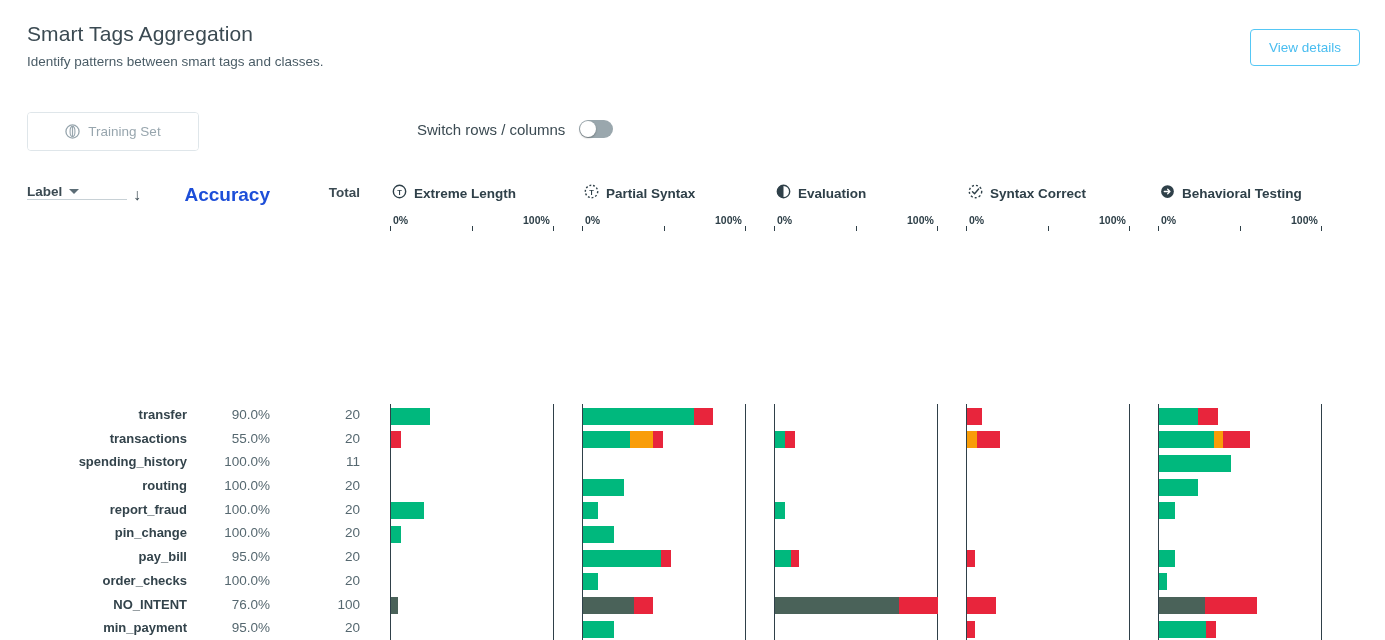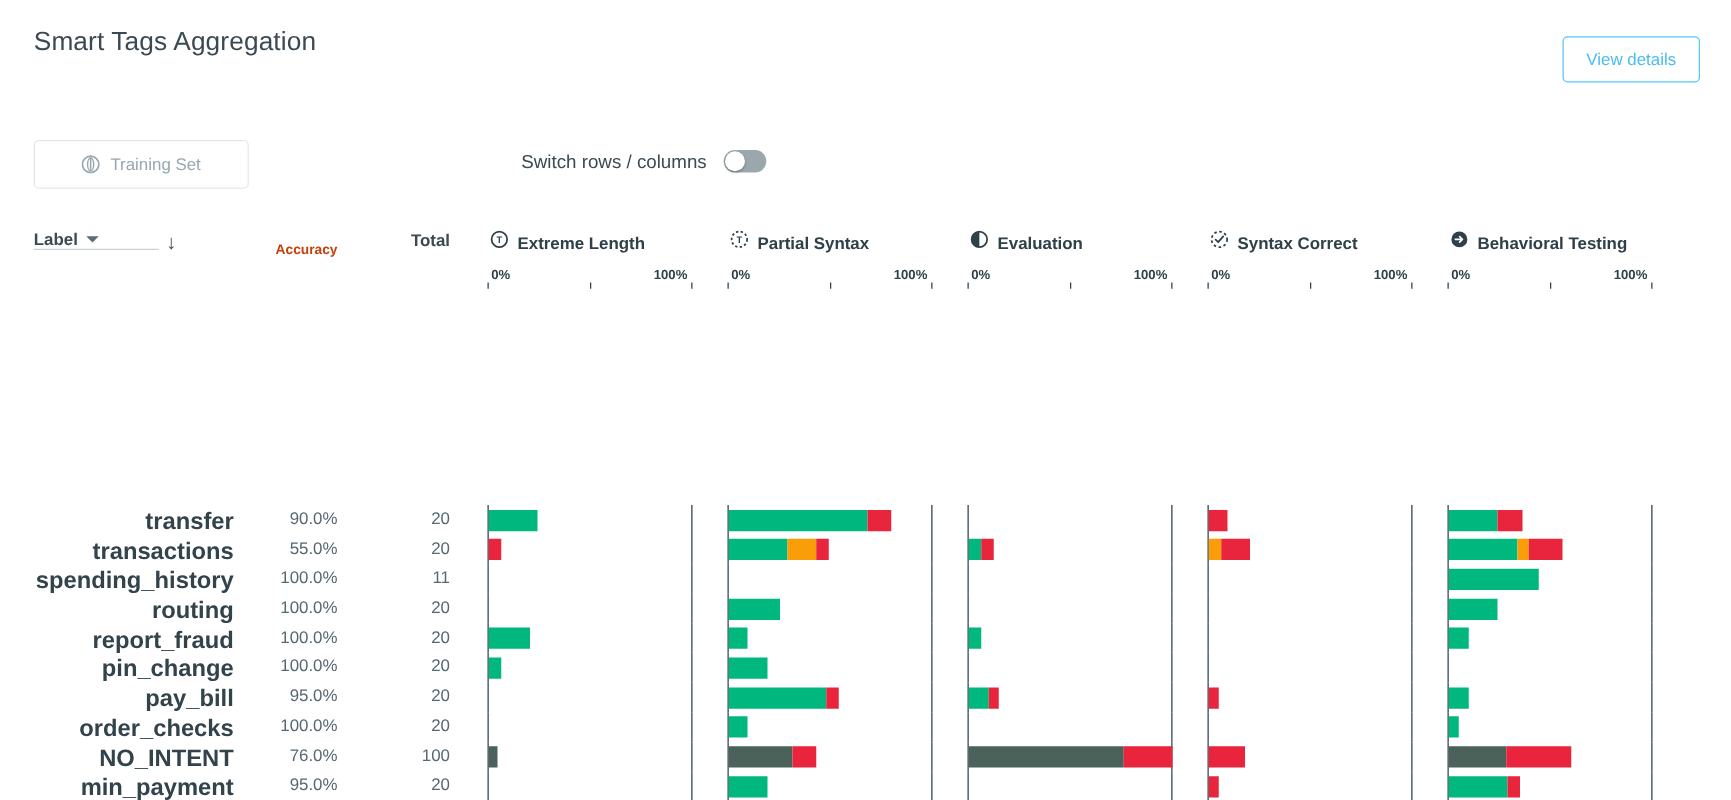--- a/index.html
+++ b/index.html
@@ -62,51 +62,52 @@
   .label-head {
     position: absolute; left: 27px; top: 6px;
     width: 100px; display: flex; align-items: center; gap: 7px;
     border-bottom: 1px solid #c8d1d6; padding-bottom: 0;
     cursor: pointer;
   }
   .label-head .txt { font-size: 13.5px; font-weight: bold; color: #3b4a52; }
   .caret { width: 0; height: 0; border-left: 5px solid transparent; border-right: 5px solid transparent; border-top: 5px solid #5c6d76; }
   .sort-arrow { position: absolute; left: 133px; top: 8px; font-size: 16px; color: #3b4a52; cursor: pointer; }
 
-  .acc-head { position: absolute; left: 160px; top: 16px; width: 110px; text-align: right; font-size: 11px; font-weight: bold; color: #c2410c; }
+  .acc-head { position: absolute; left: 160px; top: 6px; width: 110px; text-align: right; font-size: 19px; font-weight: bold; color: #1d4ed8; }
   .tot-head { position: absolute; left: 280px; top: 7px; width: 80px; text-align: right; font-size: 13.5px; font-weight: bold; color: #3b4a52; }
 
   .metric-head { position: absolute; top: 6px; display: flex; align-items: center; gap: 7px; }
   .metric-head .mtxt { font-size: 13.5px; font-weight: bold; color: #2f4049; white-space: nowrap; }
   .axis-lab { position: absolute; top: 36px; font-size: 10.5px; font-weight: bold; color: #2f4049; }
 
   
   .rows { position: absolute; left: 0; top: 226px; width: 1385px; }
   .row { position: relative; height: 23.7px; }
-  .r-label { position: absolute; left: 27px; width: 160px; text-align: right; font-size: 19px; font-weight: bold; color: #33434b; white-space: nowrap; top: 3px; }
+  .r-label { position: absolute; left: 27px; width: 160px; text-align: right; font-size: 13px; font-weight: bold; color: #33434b; white-space: nowrap; top: 3px; }
   .r-acc { position: absolute; left: 160px; width: 110px; text-align: right; font-size: 13.5px; color: #566870; top: 3px; }
   .r-tot { position: absolute; left: 280px; width: 80px; text-align: right; font-size: 13.5px; color: #566870; top: 3px; }
 
   
   .panel { position: absolute; top: 0; height: 100%; }
   .panel-axis { position: absolute; top: 0; width: 1px; height: 100%; background: #2f4049; }
   .panel-axis.right { background: #2f4049; }
   .bar { position: absolute; top: 3.5px; height: 17px; display: flex; }
   .seg { height: 100%; }
 
   
   .tick { position: absolute; top: 48px; width: 1px; height: 5px; background: #2f4049; }
 </style>
 </head>
 <body>
 
 <div class="page">
 
   <div class="hdr">
     <div class="hdr-title">Smart Tags Aggregation</div>
+    <div class="hdr-sub">Identify patterns between smart tags and classes.</div>
   </div>
   <button class="view-details">View details</button>
 
   <div class="tabs">
     <div class="tab">
       <span>
         <svg width="15" height="15" viewBox="0 0 16 16">
             <circle cx="8" cy="8" r="7" fill="none" stroke="#98a6ae" stroke-width="1.4"></circle>
             <path d="M8 2.5 L8 13.5" stroke="#98a6ae" stroke-width="1.3"></path>
             <ellipse cx="8" cy="8" rx="2.6" ry="5.5" fill="none" stroke="#98a6ae" stroke-width="1.2"></ellipse>

